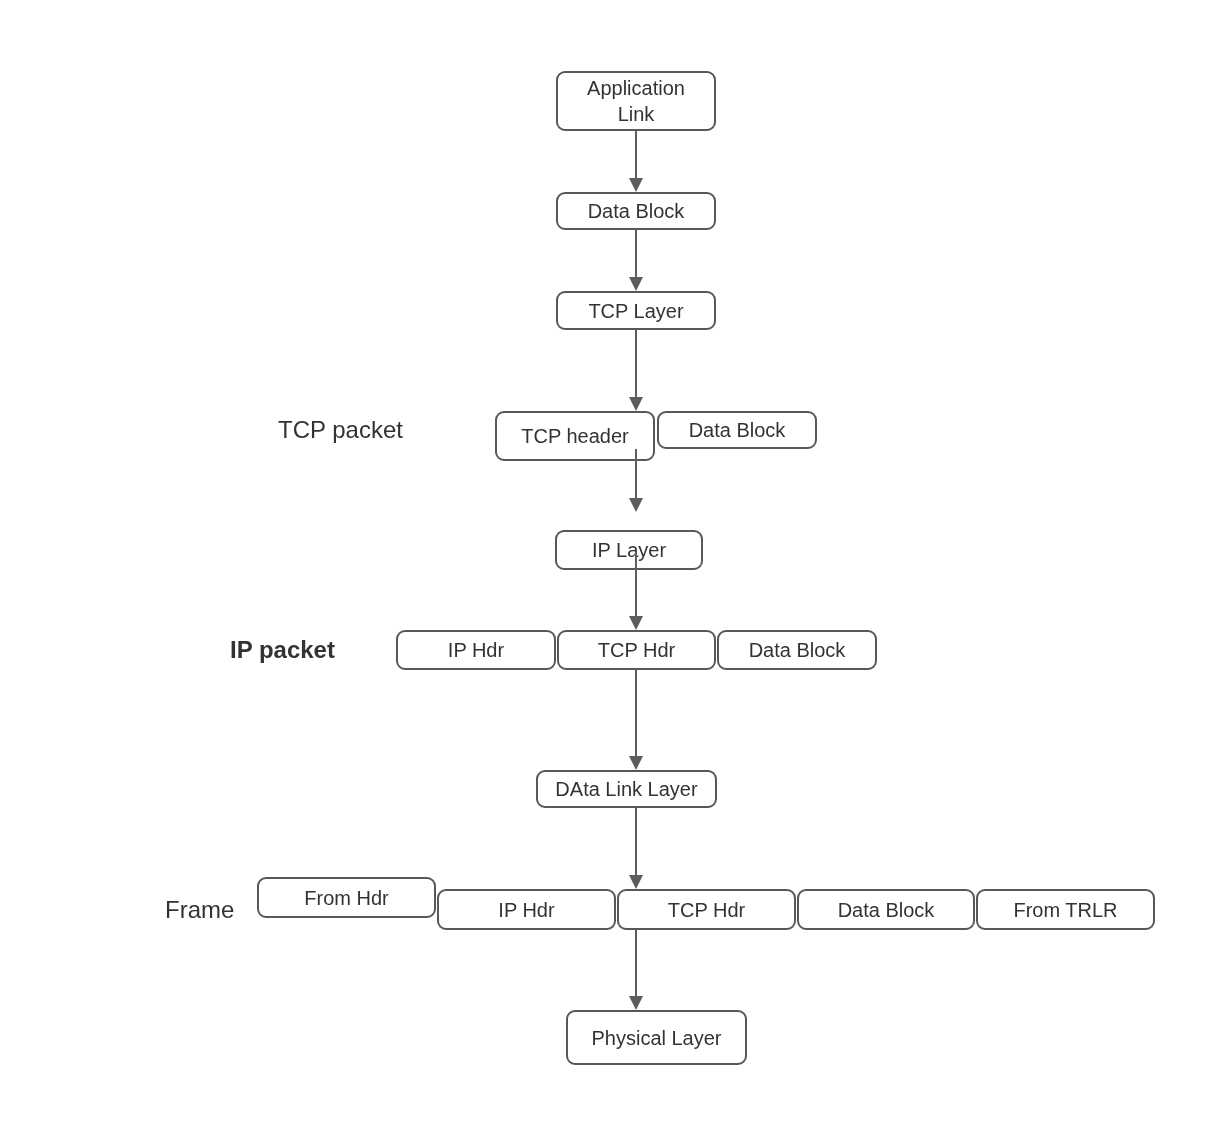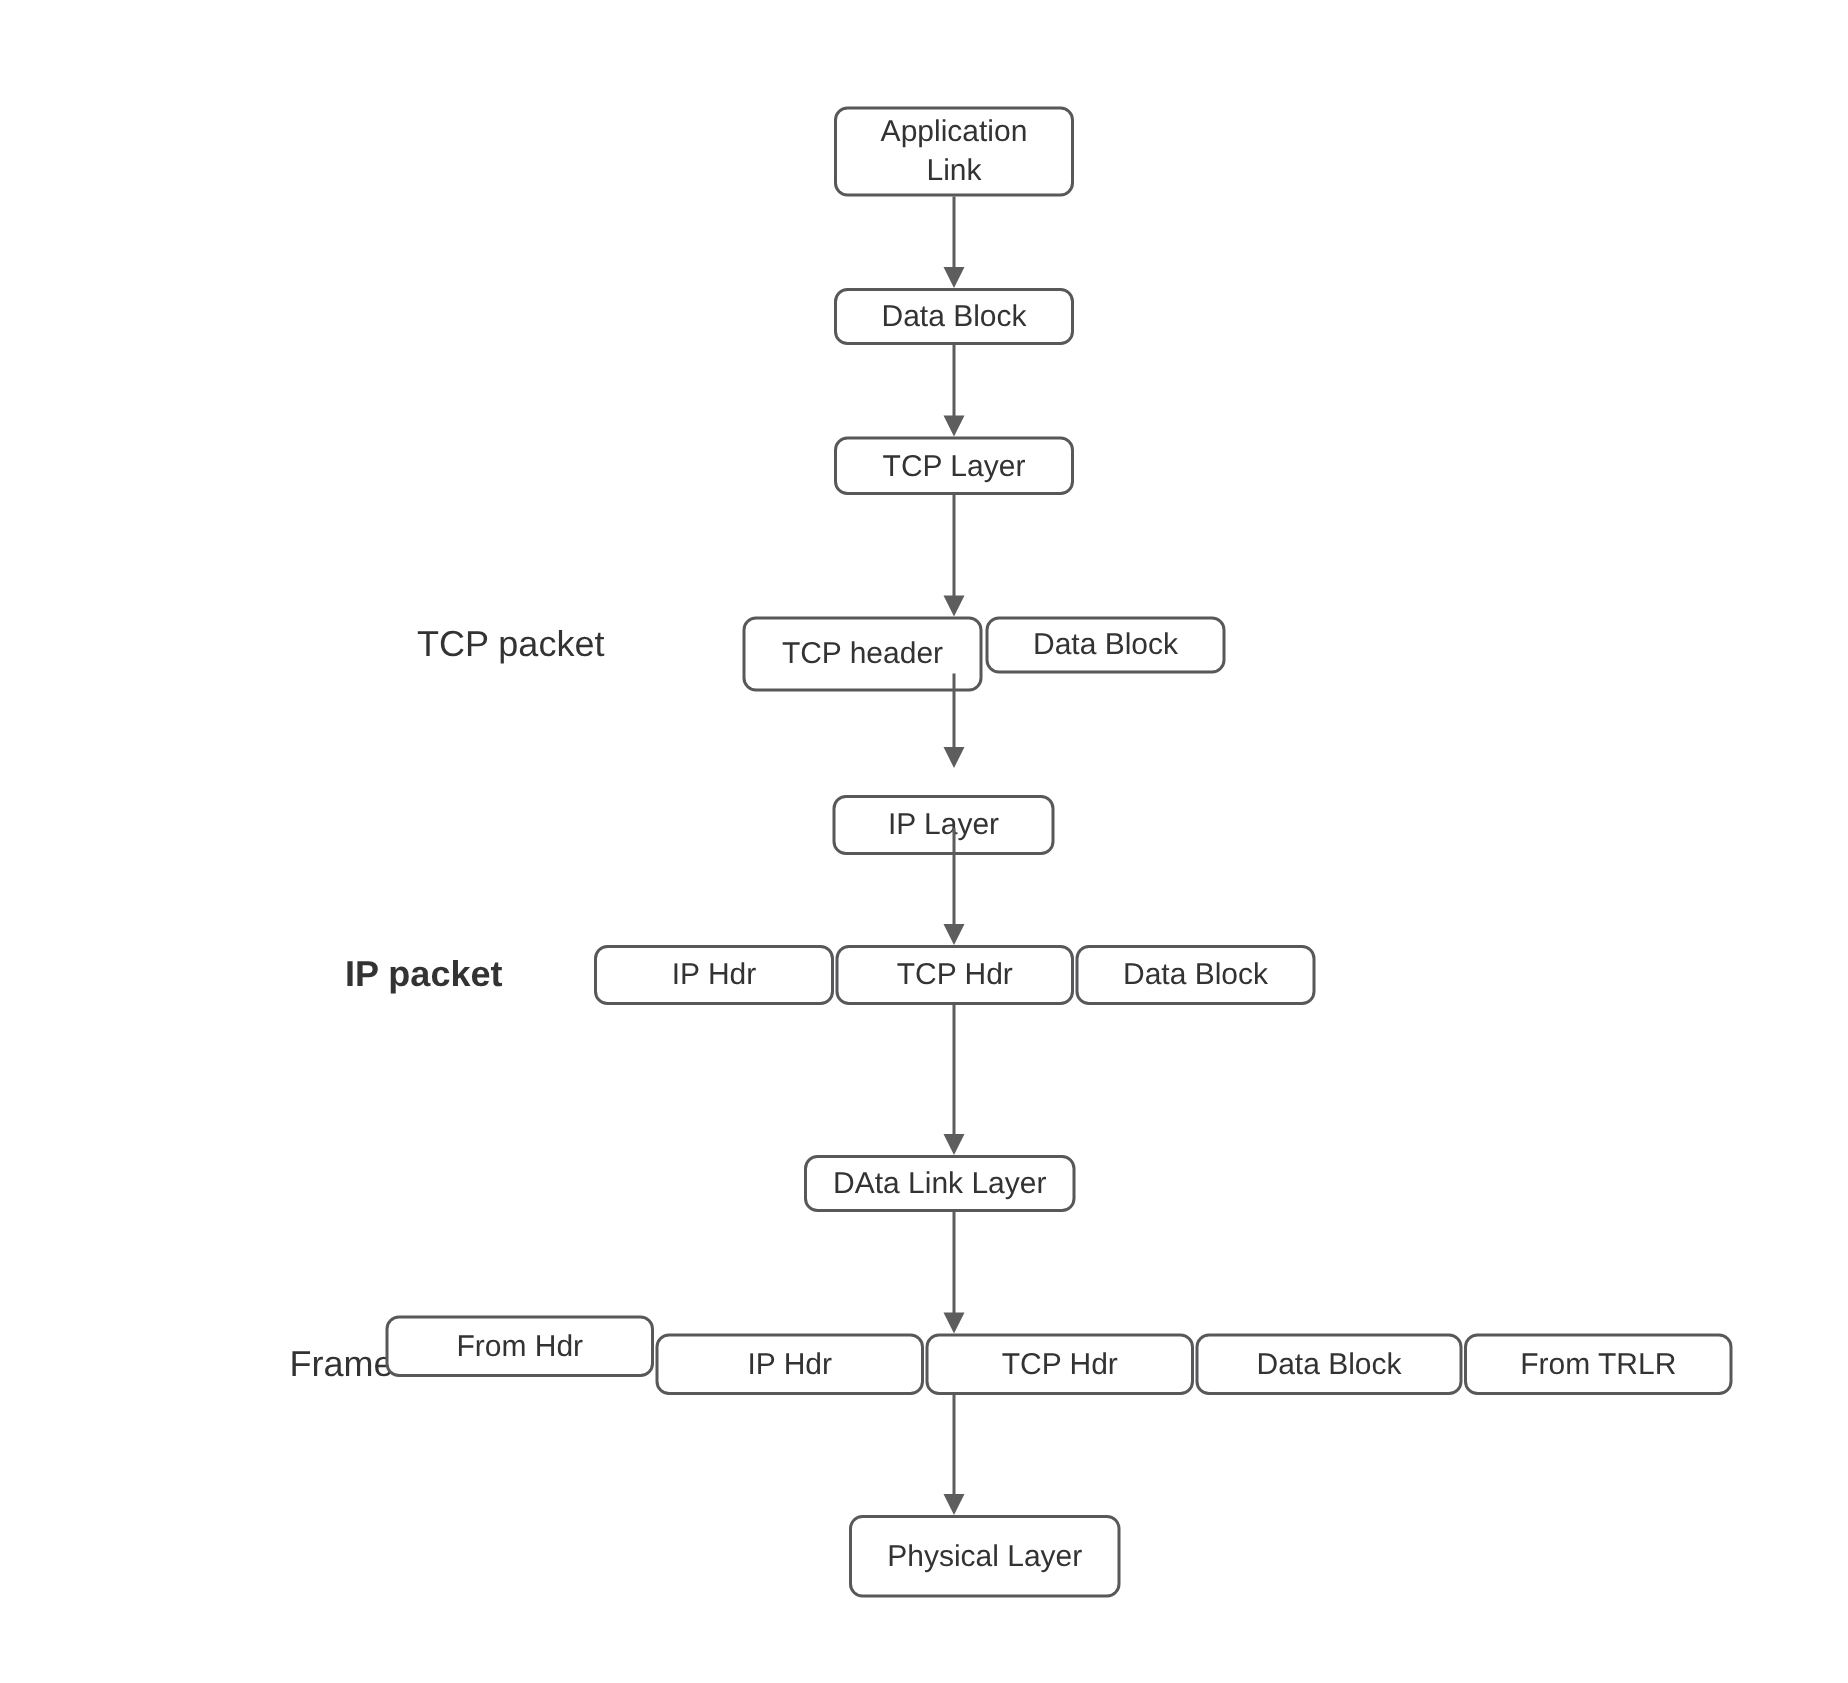--- a/index.html
+++ b/index.html
@@ -83,21 +83,21 @@
   <div class="row-label" style="left:230px; top:630px; height:40px;font-weight:bold;">IP packet</div>
 
   <div class="node" style="left:396px; top:630px; width:160px; height:40px;">IP Hdr</div>
 
   <div class="node" style="left:557px; top:630px; width:159px; height:40px;">TCP Hdr</div>
 
   <div class="node" style="left:717px; top:630px; width:160px; height:40px;">Data Block</div>
 
   <div class="node" style="left:536px; top:770px; width:181px; height:38px;text-align:center;">DAta Link Layer</div>
 
-  <div class="row-label" style="left:165px; top:889px; height:41px;margin-left:28px;">Frame</div>
+  <div class="row-label" style="left:165px; top:889px; height:41px;">Frame</div>
 
   <div class="node" style="left:257px; top:877px; width:179px; height:41px;">From Hdr</div>
 
   <div class="node" style="left:437px; top:889px; width:179px; height:41px;">IP Hdr</div>
 
   <div class="node" style="left:617px; top:889px; width:179px; height:41px;">TCP Hdr</div>
 
   <div class="node" style="left:797px; top:889px; width:178px; height:41px;">Data Block</div>
 
   <div class="node" style="left:976px; top:889px; width:179px; height:41px;">From TRLR</div>

